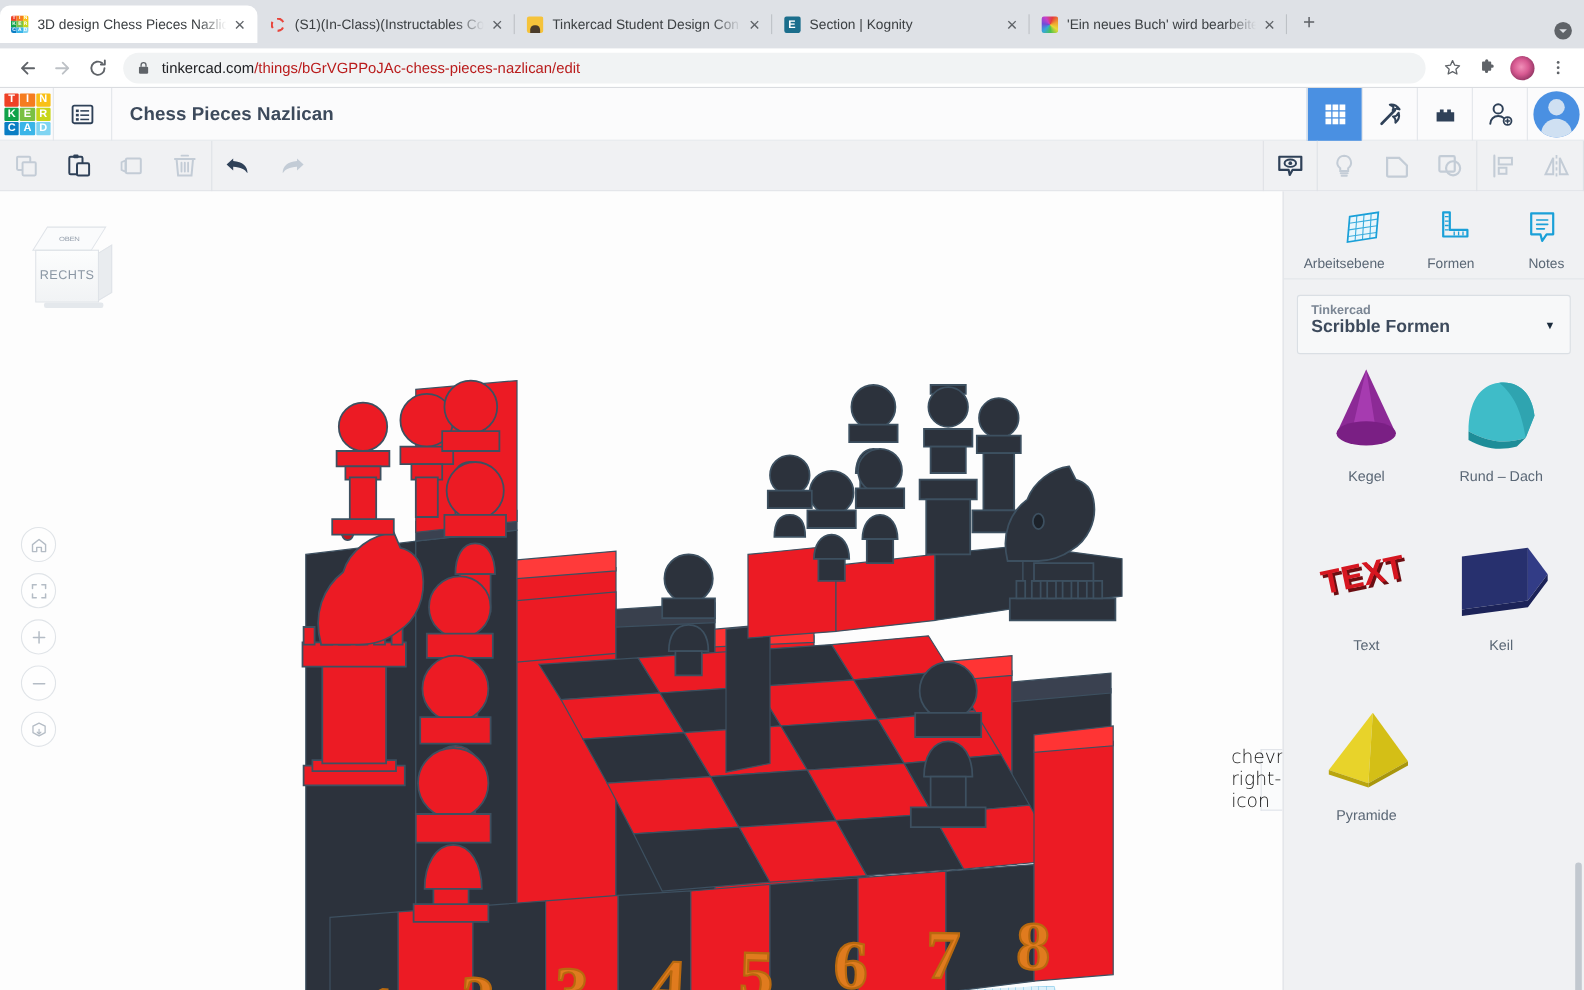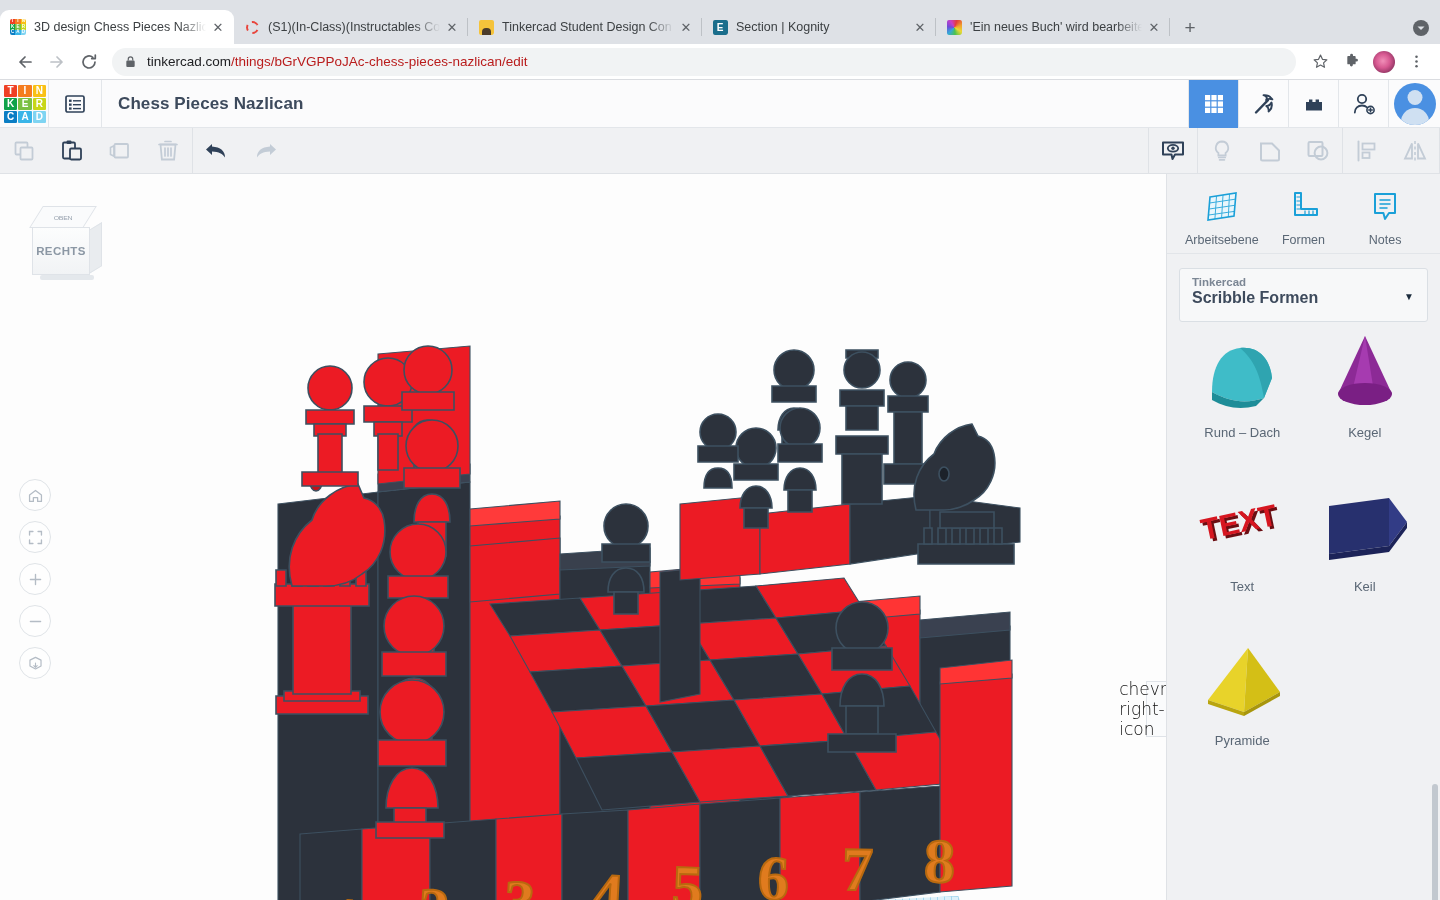--- a/index.html
+++ b/index.html
@@ -6,21 +6,21 @@
   html, body {
     width: 1440px; height: 900px;
     font-family: "Liberation Sans", sans-serif;
     overflow: hidden;
     background: #ffffff;
   }
 
   
   .browser-tabbar {
     height: 44px; background: #dee1e6;
-    display: flex; align-items: flex-end;
+    display: flex; align-items: center;
     position: relative;
   }
   .tab {
     height: 34px; width: 234px;
     display: flex; align-items: center;
     padding: 0 8px 0 10px;
     border-radius: 9px 9px 0 0;
     font-size: 12.5px; color: #3c4043;
     position: relative;
     flex-shrink: 0;
@@ -214,21 +214,21 @@
     display: flex; align-items: center; justify-content: center;
   }
   .vc-top span { font-size: 7px; color: #9aa4b0; transform: skewX(32deg) scaleY(.8); letter-spacing: -.3px;}
   .vc-front {
     position: absolute; left: 0; top: 21px;
     width: 58px; height: 48px;
     background: linear-gradient(#fcfdfd, #f1f3f5);
     border: 1px solid #dfe3e8;
     display: flex; align-items: center; justify-content: center;
   }
-  .vc-front span { font-size: 11.5px; font-weight: bold; color: #8b97a4; letter-spacing: .4px; }
+  .vc-front span { font-size: 11.5px; font-weight: normal; color: #8b97a4; letter-spacing: .4px; }
   .vc-right {
     position: absolute; left: 57px; top: 20px;
     width: 13px; height: 44px;
     background: #e9ecef; border: 1px solid #dfe3e8;
     transform: skewY(-31deg);
   }
   .vc-shadow {
     position: absolute; left: 8px; top: 69px; width: 54px; height: 5px;
     background: #e4e8ec; border-radius: 2px;
   }
@@ -277,21 +277,21 @@
     width: 274px; height: 806px; background: #f0f1f3;
     border-left: 1px solid #dfe2e6;
     display: flex; flex-direction: column;
     position: relative;
   }
   .rp-tools {
     height: 80px; display: flex; align-items: center; justify-content: space-around;
     padding: 6px 14px 0;
     border-bottom: 1px solid #e2e5e9;
   }
-  .rp-tool { display: flex; flex-direction: column; align-items: center; gap: 6px; width: 74px; }
+  .rp-tool { display: flex; flex-direction: column; align-items: flex-end; gap: 6px; width: 74px; }
   .rp-tool-label { font-size: 12.5px; color: #5a6775; }
   .rp-dropdown {
     margin: 14px 12px 0; height: 54px;
     background: #f7f8f9; border: 1px solid #dadfe4; border-radius: 3px;
     padding: 7px 12px; position: relative; font-weight: bold;
   }
   .rp-dd-sub { font-size: 11.5px; color: #7b8694; }
   .rp-dd-val { font-size: 16px; color: #3d4a5c; margin-top: 1px; }
   .rp-dd-caret { position: absolute; right: 13px; top: 22px; font-size: 10px; color: #1b2b3c; }
   .rp-shapes {
@@ -903,38 +903,38 @@
     </div>
 
     <div class="rp-shapes">
       <div class="shape-grid">
 
 
 
 
         <div class="shape-cell">
           <div class="shape-art">
+            <svg width="90" height="90" viewBox="0 0 90 90">
+              <path d="M45 8 72 66a30 12 0 0 1-54 0z" fill="#8c2a96"></path>
+              <path d="M45 8 54 64a14 10 0 0 1-22 0z" fill="#a63bb0"></path>
+              <ellipse cx="45" cy="66" rx="27" ry="11" fill="#7a1f84"></ellipse>
+            </svg>
+          </div>
+          <span class="shape-label">Kegel</span>
+        </div>
+
+        <div class="shape-cell">
+          <div class="shape-art">
             <svg width="100" height="86" viewBox="0 0 100 86">
               <path d="M20 62c0-26 10-42 28-44 18-2 30 10 32 30l-8 20c-18 6-34 4-52-6z" fill="#3fbcc8"></path>
               <path d="M48 18c18-2 30 10 32 30l-8 20c-4-24-10-38-24-50z" fill="#2fa4b0"></path>
               <path d="M20 62c18 10 34 12 52 6l-8 8c-16 4-30 2-44-6z" fill="#1e8d98"></path>
             </svg>
           </div>
           <span class="shape-label">Rund – Dach</span>
-        </div>
-
-        <div class="shape-cell">
-          <div class="shape-art">
-            <svg width="90" height="90" viewBox="0 0 90 90">
-              <path d="M45 8 72 66a30 12 0 0 1-54 0z" fill="#8c2a96"></path>
-              <path d="M45 8 54 64a14 10 0 0 1-22 0z" fill="#a63bb0"></path>
-              <ellipse cx="45" cy="66" rx="27" ry="11" fill="#7a1f84"></ellipse>
-            </svg>
-          </div>
-          <span class="shape-label">Kegel</span>
         </div>
 
         <div class="shape-cell">
           <div class="shape-art">
             <svg width="100" height="80" viewBox="0 0 100 80">
               <g transform="rotate(-12 50 40)">
                 <text x="50" y="48" text-anchor="middle" font-family="'Liberation Sans', sans-serif" font-size="30" font-weight="bold" fill="#6b0e12">TEXT</text>
                 <text x="48" y="45" text-anchor="middle" font-family="'Liberation Sans', sans-serif" font-size="30" font-weight="bold" fill="#d61620">TEXT</text>
               </g>
             </svg>

